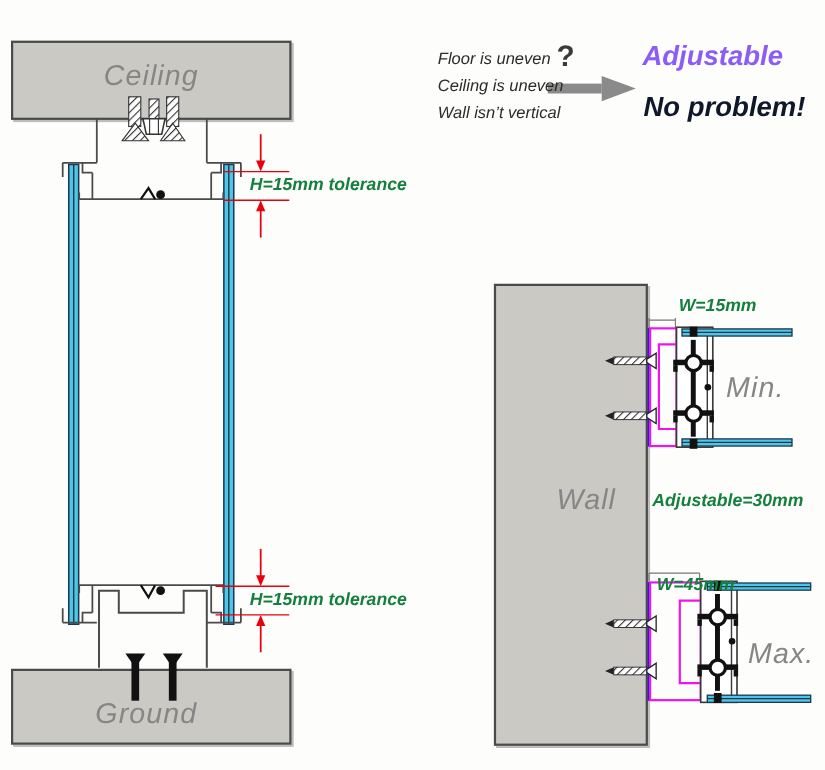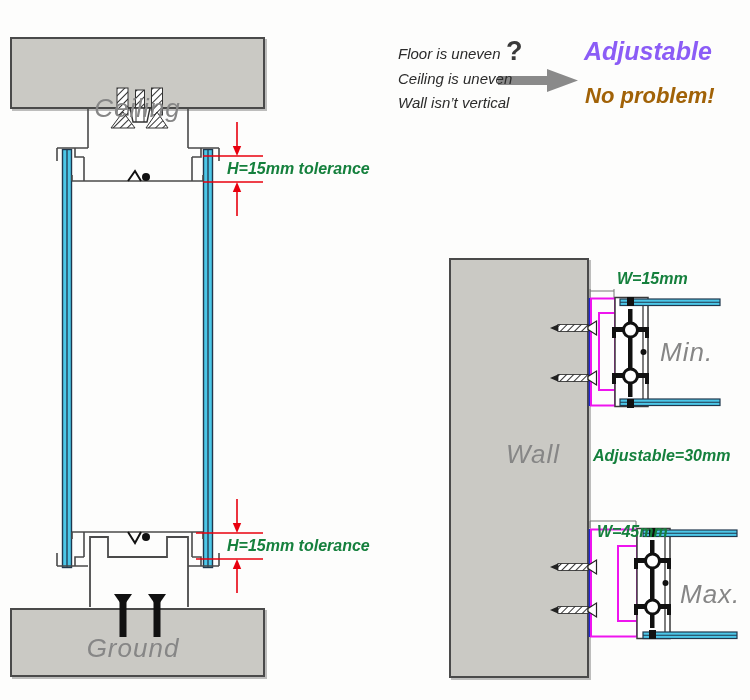--- a/index.html
+++ b/index.html
@@ -16,21 +16,21 @@
   #wall-block{left:449px;top:258px;width:140px;height:420px;}
   #lineart{position:absolute;left:0;top:0;z-index:2;pointer-events:none;}
   .lbl{position:absolute;z-index:3;white-space:nowrap;line-height:1.15;}
   .gray-label{color:#868686;font-style:italic;font-size:26px;letter-spacing:1px;}
   .center{text-align:center;}
   .red-note{color:#15803d;font-style:italic;font-weight:bold;font-size:16px;}
   .ink-note{color:#2b2b2b;font-style:italic;font-size:15px;margin-left:25px;}
   .ink-line{height:24.5px;}
   .qmark{color:#3a3a3a;font-weight:bold;font-size:27px;}
   .big-red{color:#8b5cf6;font-weight:bold;font-style:italic;font-size:25px;}
-  .big-ink{color:#a16207;font-weight:bold;font-style:italic;font-size:22px;}
+  .big-ink{color:#0f172a;font-weight:bold;font-style:italic;font-size:25px;}
 </style>
 </head>
 <body>
 
 <div id="canvas">
 
   <div class="block" id="ceiling-block"></div>
   <div class="block" id="ground-block"></div>
   <div class="block" id="wall-block"></div>
 
@@ -203,21 +203,21 @@
     <g>
       <polygon points="550,567 558,563.5 558,570.5" fill="#222"></polygon>
       <rect x="558" y="563.5" width="30" height="7" fill="url(#hatch)" stroke="#222" stroke-width="0.8"></rect>
       <polygon points="588,565.5 596.5,560 596.5,574 588,568.5" fill="#fff" stroke="#222" stroke-width="1.2"></polygon>
       <polygon points="550,610 558,606.5 558,613.5" fill="#222"></polygon>
       <rect x="558" y="606.5" width="30" height="7" fill="url(#hatch)" stroke="#222" stroke-width="0.8"></rect>
       <polygon points="588,608.5 596.5,603 596.5,617 588,611.5" fill="#fff" stroke="#222" stroke-width="1.2"></polygon>
     </g>
   </svg>
 
-  <div class="lbl gray-label center" style="left:10px;top:54px;width:255px;margin-top:40px;">Ceiling</div>
+  <div class="lbl gray-label center" style="left:10px;top:54px;width:255px;">Ceiling</div>
   <div class="lbl gray-label center" style="left:10px;top:634px;width:246px;">Ground</div>
   <div class="lbl gray-label center" style="left:449px;top:440px;width:168px;">Wall</div>
   <div class="lbl gray-label" style="left:660px;top:338px;">Min.</div>
   <div class="lbl gray-label" style="left:680px;top:580px;">Max.</div>
 
   <div class="lbl" style="left:373px;top:45px;">
     <div class="ink-note ink-line">Floor is uneven</div>
     <div class="ink-note ink-line">Ceiling is uneven</div>
     <div class="ink-note ink-line">Wall isn’t vertical</div>
   </div>

